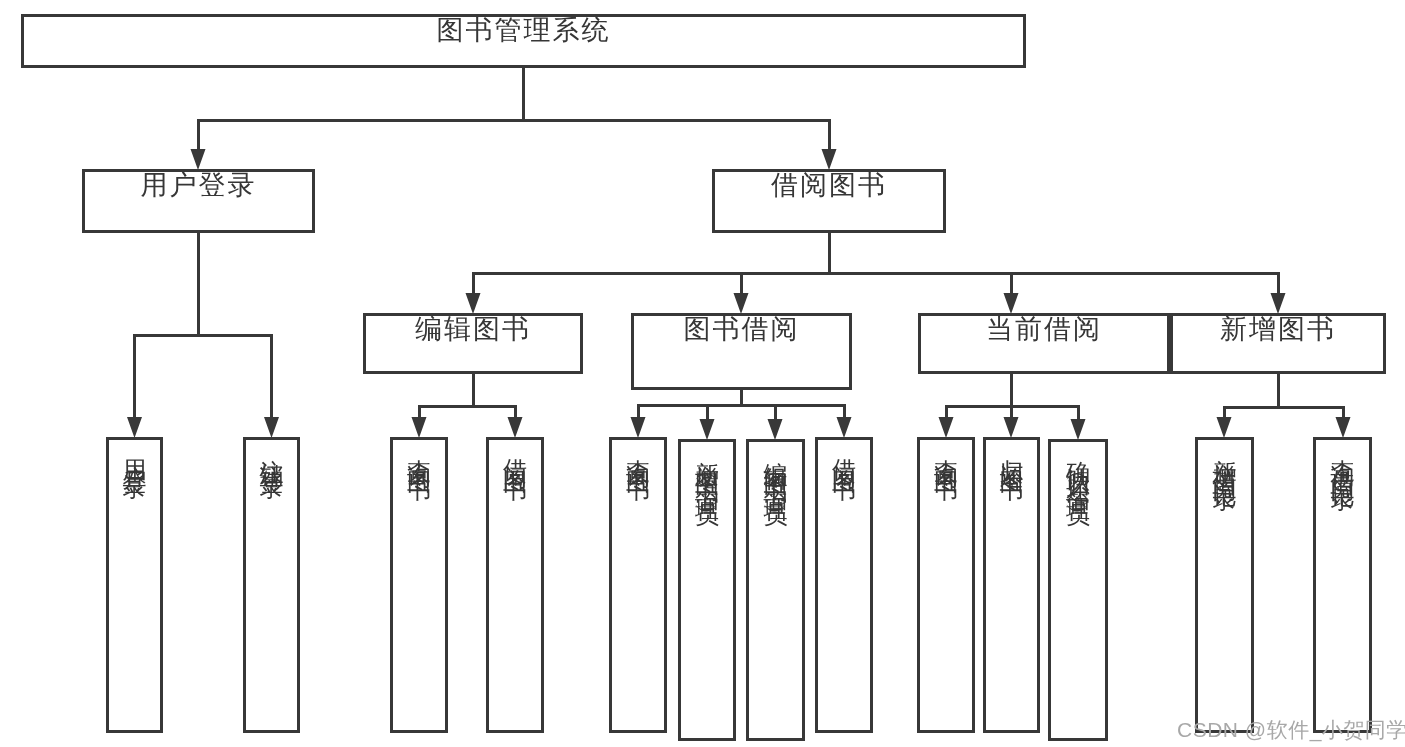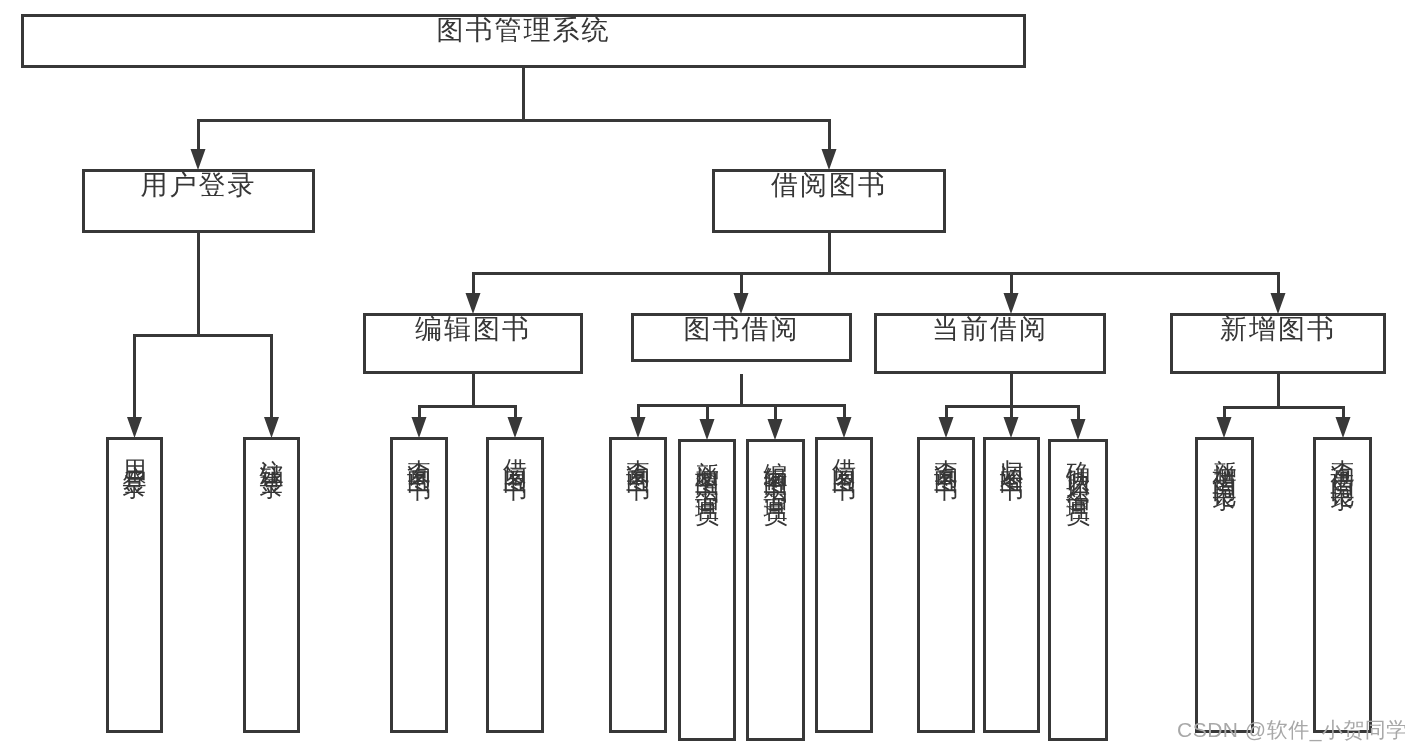--- a/index.html
+++ b/index.html
@@ -82,24 +82,24 @@
   <div class="node" style="left:82px;top:169px;width:233px;height:64px">
     <span class="hl">用户登录</span>
   </div>
   <div class="node" style="left:712px;top:169px;width:234px;height:64px">
     <span class="hl">借阅图书</span>
   </div>
 
   <div class="node" style="left:363px;top:313px;width:220px;height:61px">
     <span class="hl">编辑图书</span>
   </div>
-  <div class="node" style="left:631px;top:313px;width:221px;height:49px">
+  <div class="node" style="left:631px;top:313px;width:221px;height:77px">
     <span class="hl">图书借阅</span>
   </div>
-  <div class="node" style="left:874px;top:313px;width:232px;height:61px">
+  <div class="node" style="left:918px;top:313px;width:252px;height:61px">
     <span class="hl">当前借阅</span>
   </div>
   <div class="node" style="left:1170px;top:313px;width:216px;height:61px">
     <span class="hl">新增图书</span>
   </div>
 
   <div class="node" style="left:106px;top:437px;width:57px;height:296px">
     <span class="vl">用户登录</span>
   </div>
   <div class="node" style="left:243px;top:437px;width:57px;height:296px">

